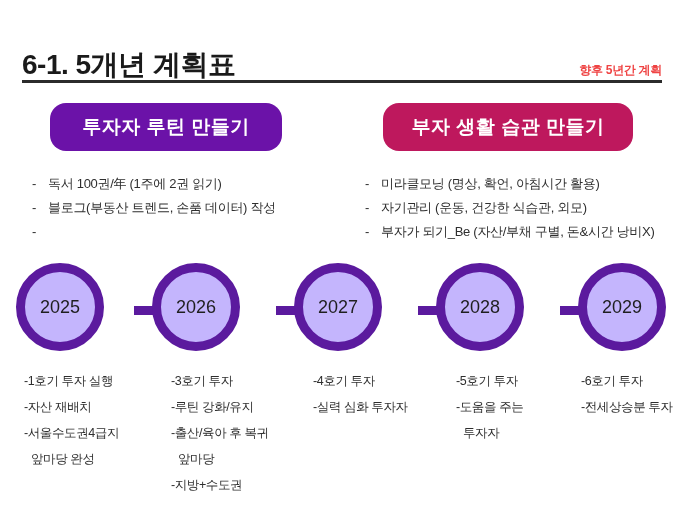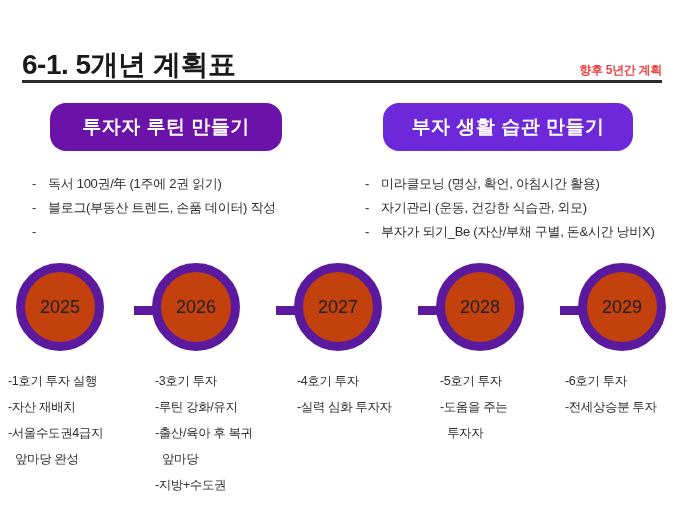--- a/index.html
+++ b/index.html
@@ -117,54 +117,54 @@
     top: 43px;
     height: 9px;
     background: #5B1A9E;
   }
   .year-circle {
     position: absolute;
     top: 0;
     width: 88px;
     height: 88px;
     border-radius: 50%;
-    background: #c2410c;
+    background: #c4b5fd;
     border: 9px solid #5B1A9E;
     box-sizing: border-box;
     display: flex;
     align-items: center;
     justify-content: center;
     font-size: 18px;
     font-weight: 400;
     color: #1f1f1f;
   }
 
   
   .col {
     position: absolute;
     top: 368px;
     font-size: 12.5px;
     line-height: 26px;
     color: #2e2e2e;
     letter-spacing: -0.4px;
   }
-  .col-line { white-space: nowrap; }
+  .col-line { white-space: nowrap; margin-left: 16px; }
   .col-line.cont { padding-left: 7px; }
 </style>
 </head>
 <body>
 
 <div class="slide-header">
   <div class="slide-title">6-1. 5개년 계획표</div>
   <div class="slide-subtitle">향후 5년간 계획</div>
 </div>
 <div class="header-rule"></div>
 
 <div class="pill pill-left" style="background: rgb(107, 18, 168);">투자자 루틴 만들기</div>
-<div class="pill pill-right" style="background: #6d28d9;">부자 생활 습관 만들기</div>
+<div class="pill pill-right" style="background: #be185d;">부자 생활 습관 만들기</div>
 
 <div class="bullets bullets-left">
   <div class="bullet-row">
     <span class="bullet-dash">-</span>
     <span class="bullet-text">독서 100권/年 (1주에 2권 읽기)</span>
   </div>
   <div class="bullet-row">
     <span class="bullet-dash">-</span>
     <span class="bullet-text">블로그(부동산 트렌드, 손품 데이터) 작성</span>
   </div>

